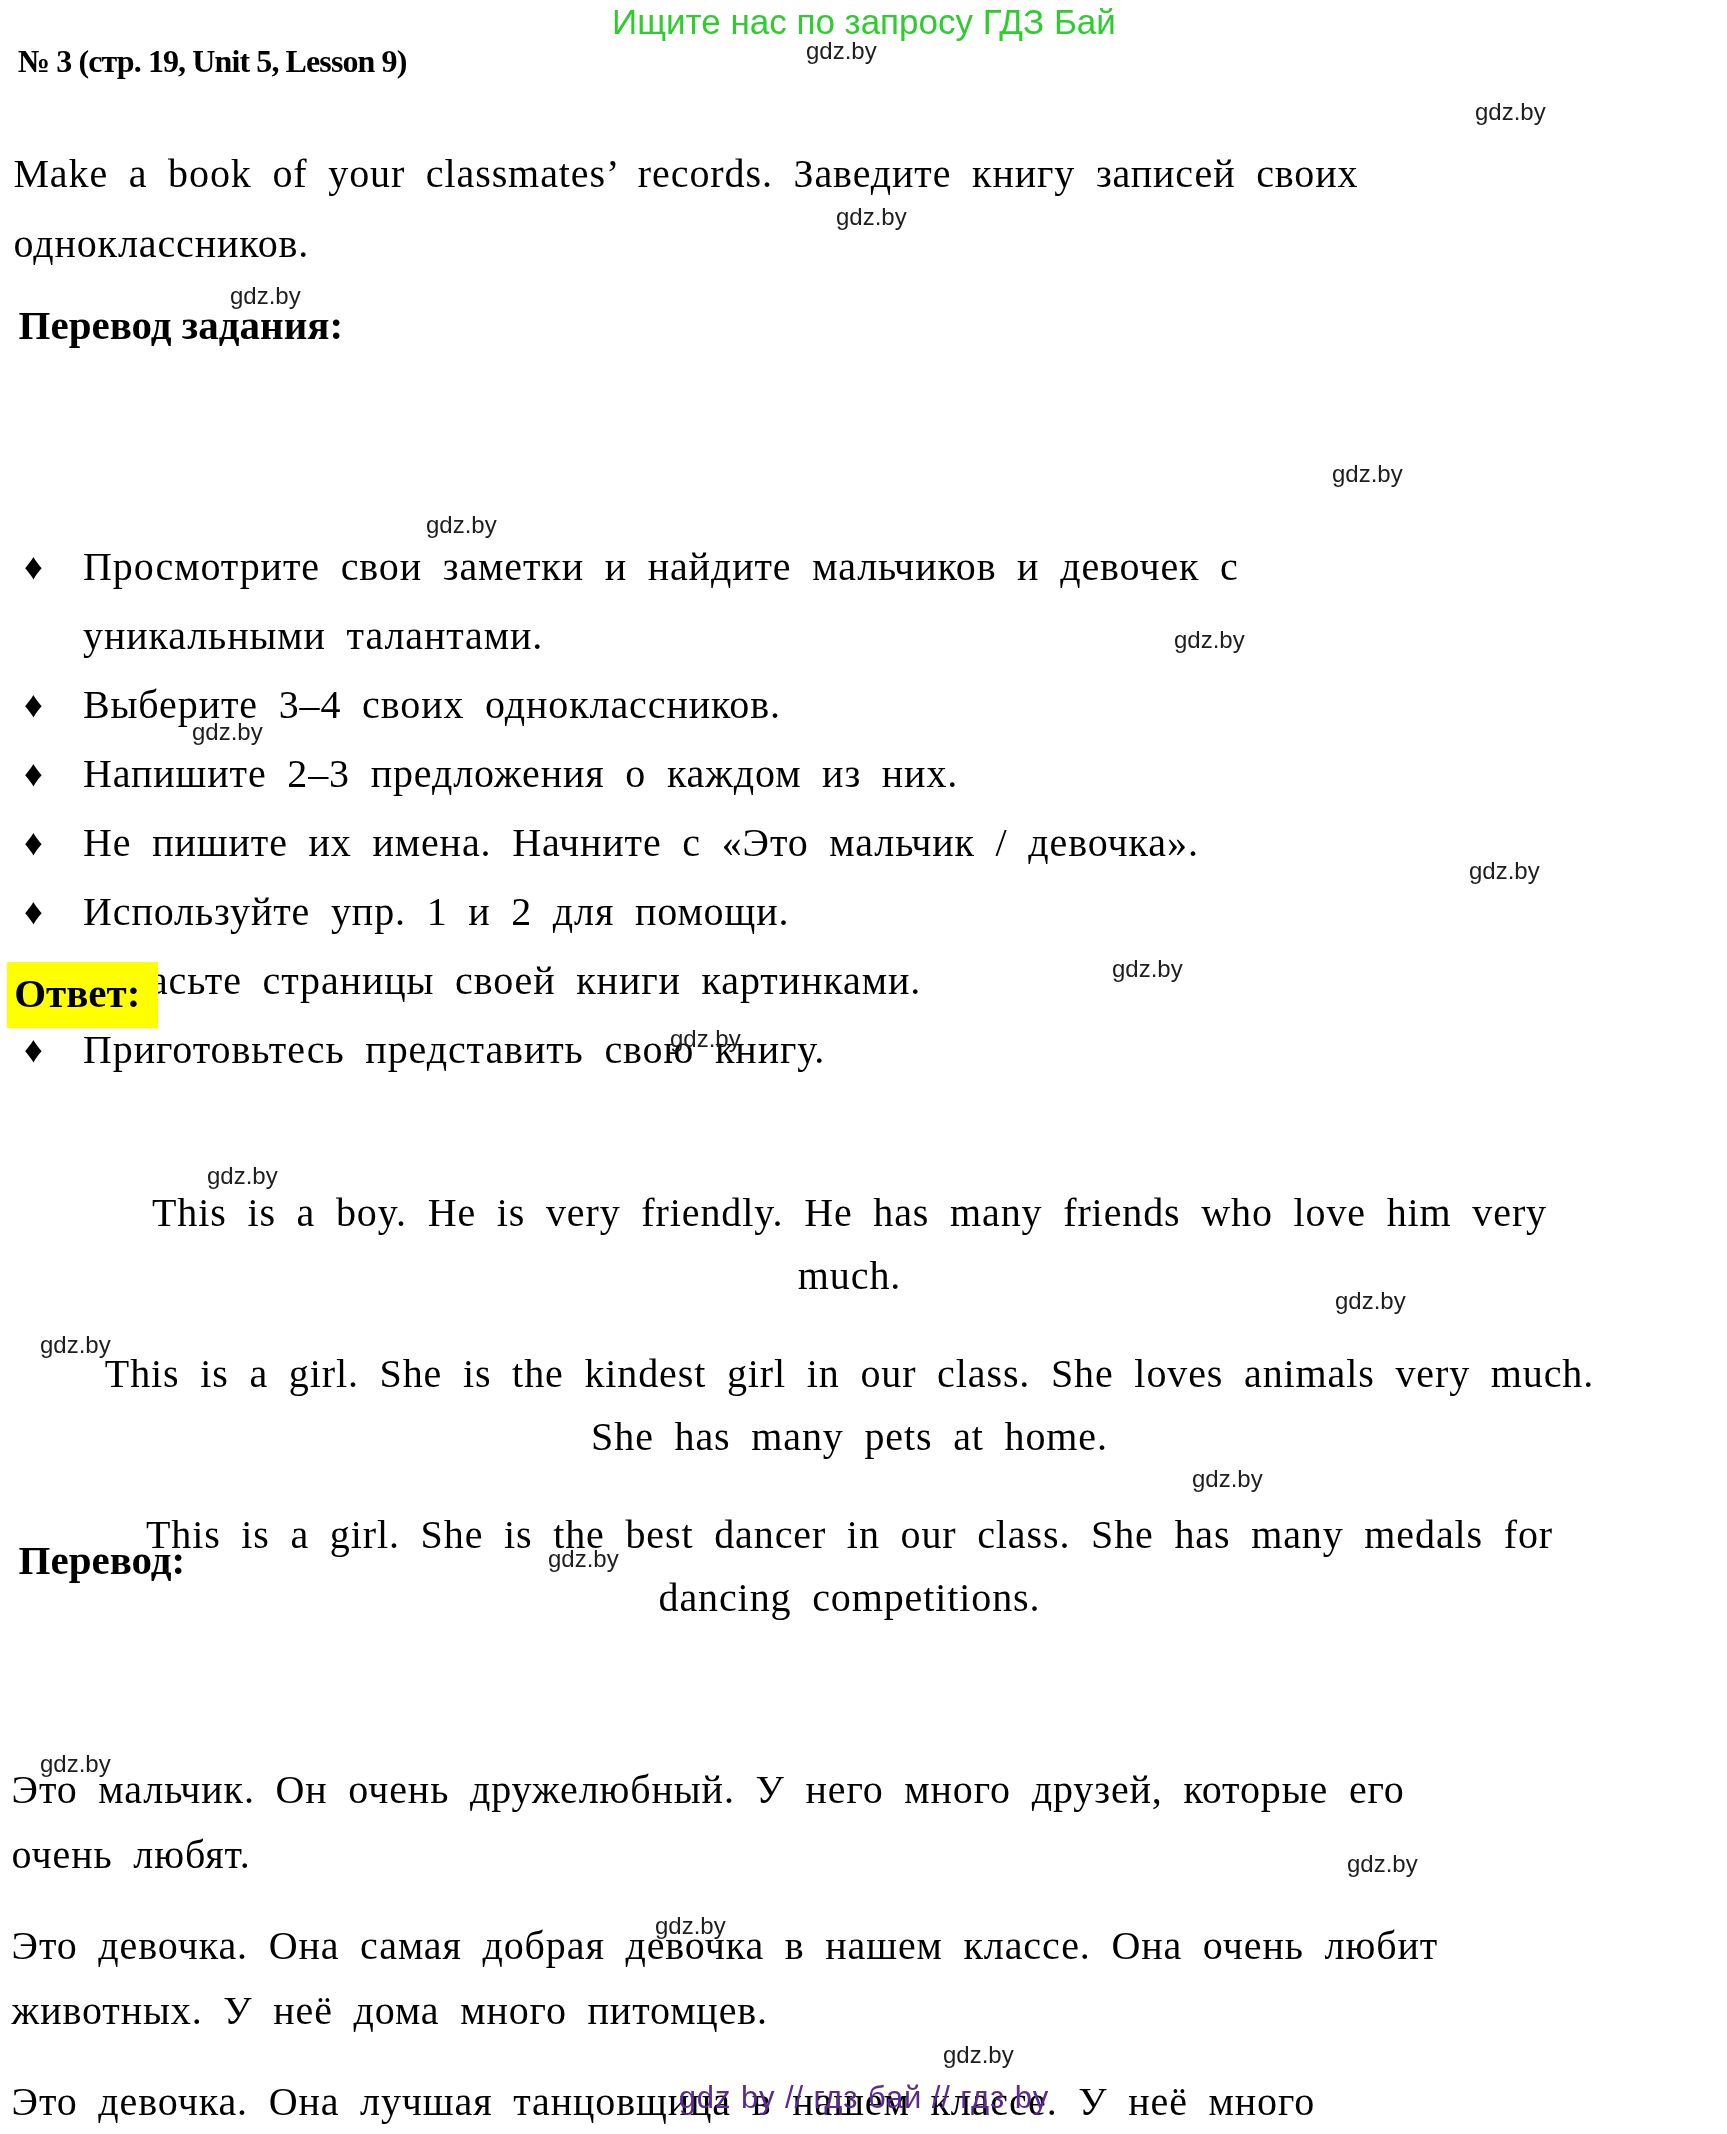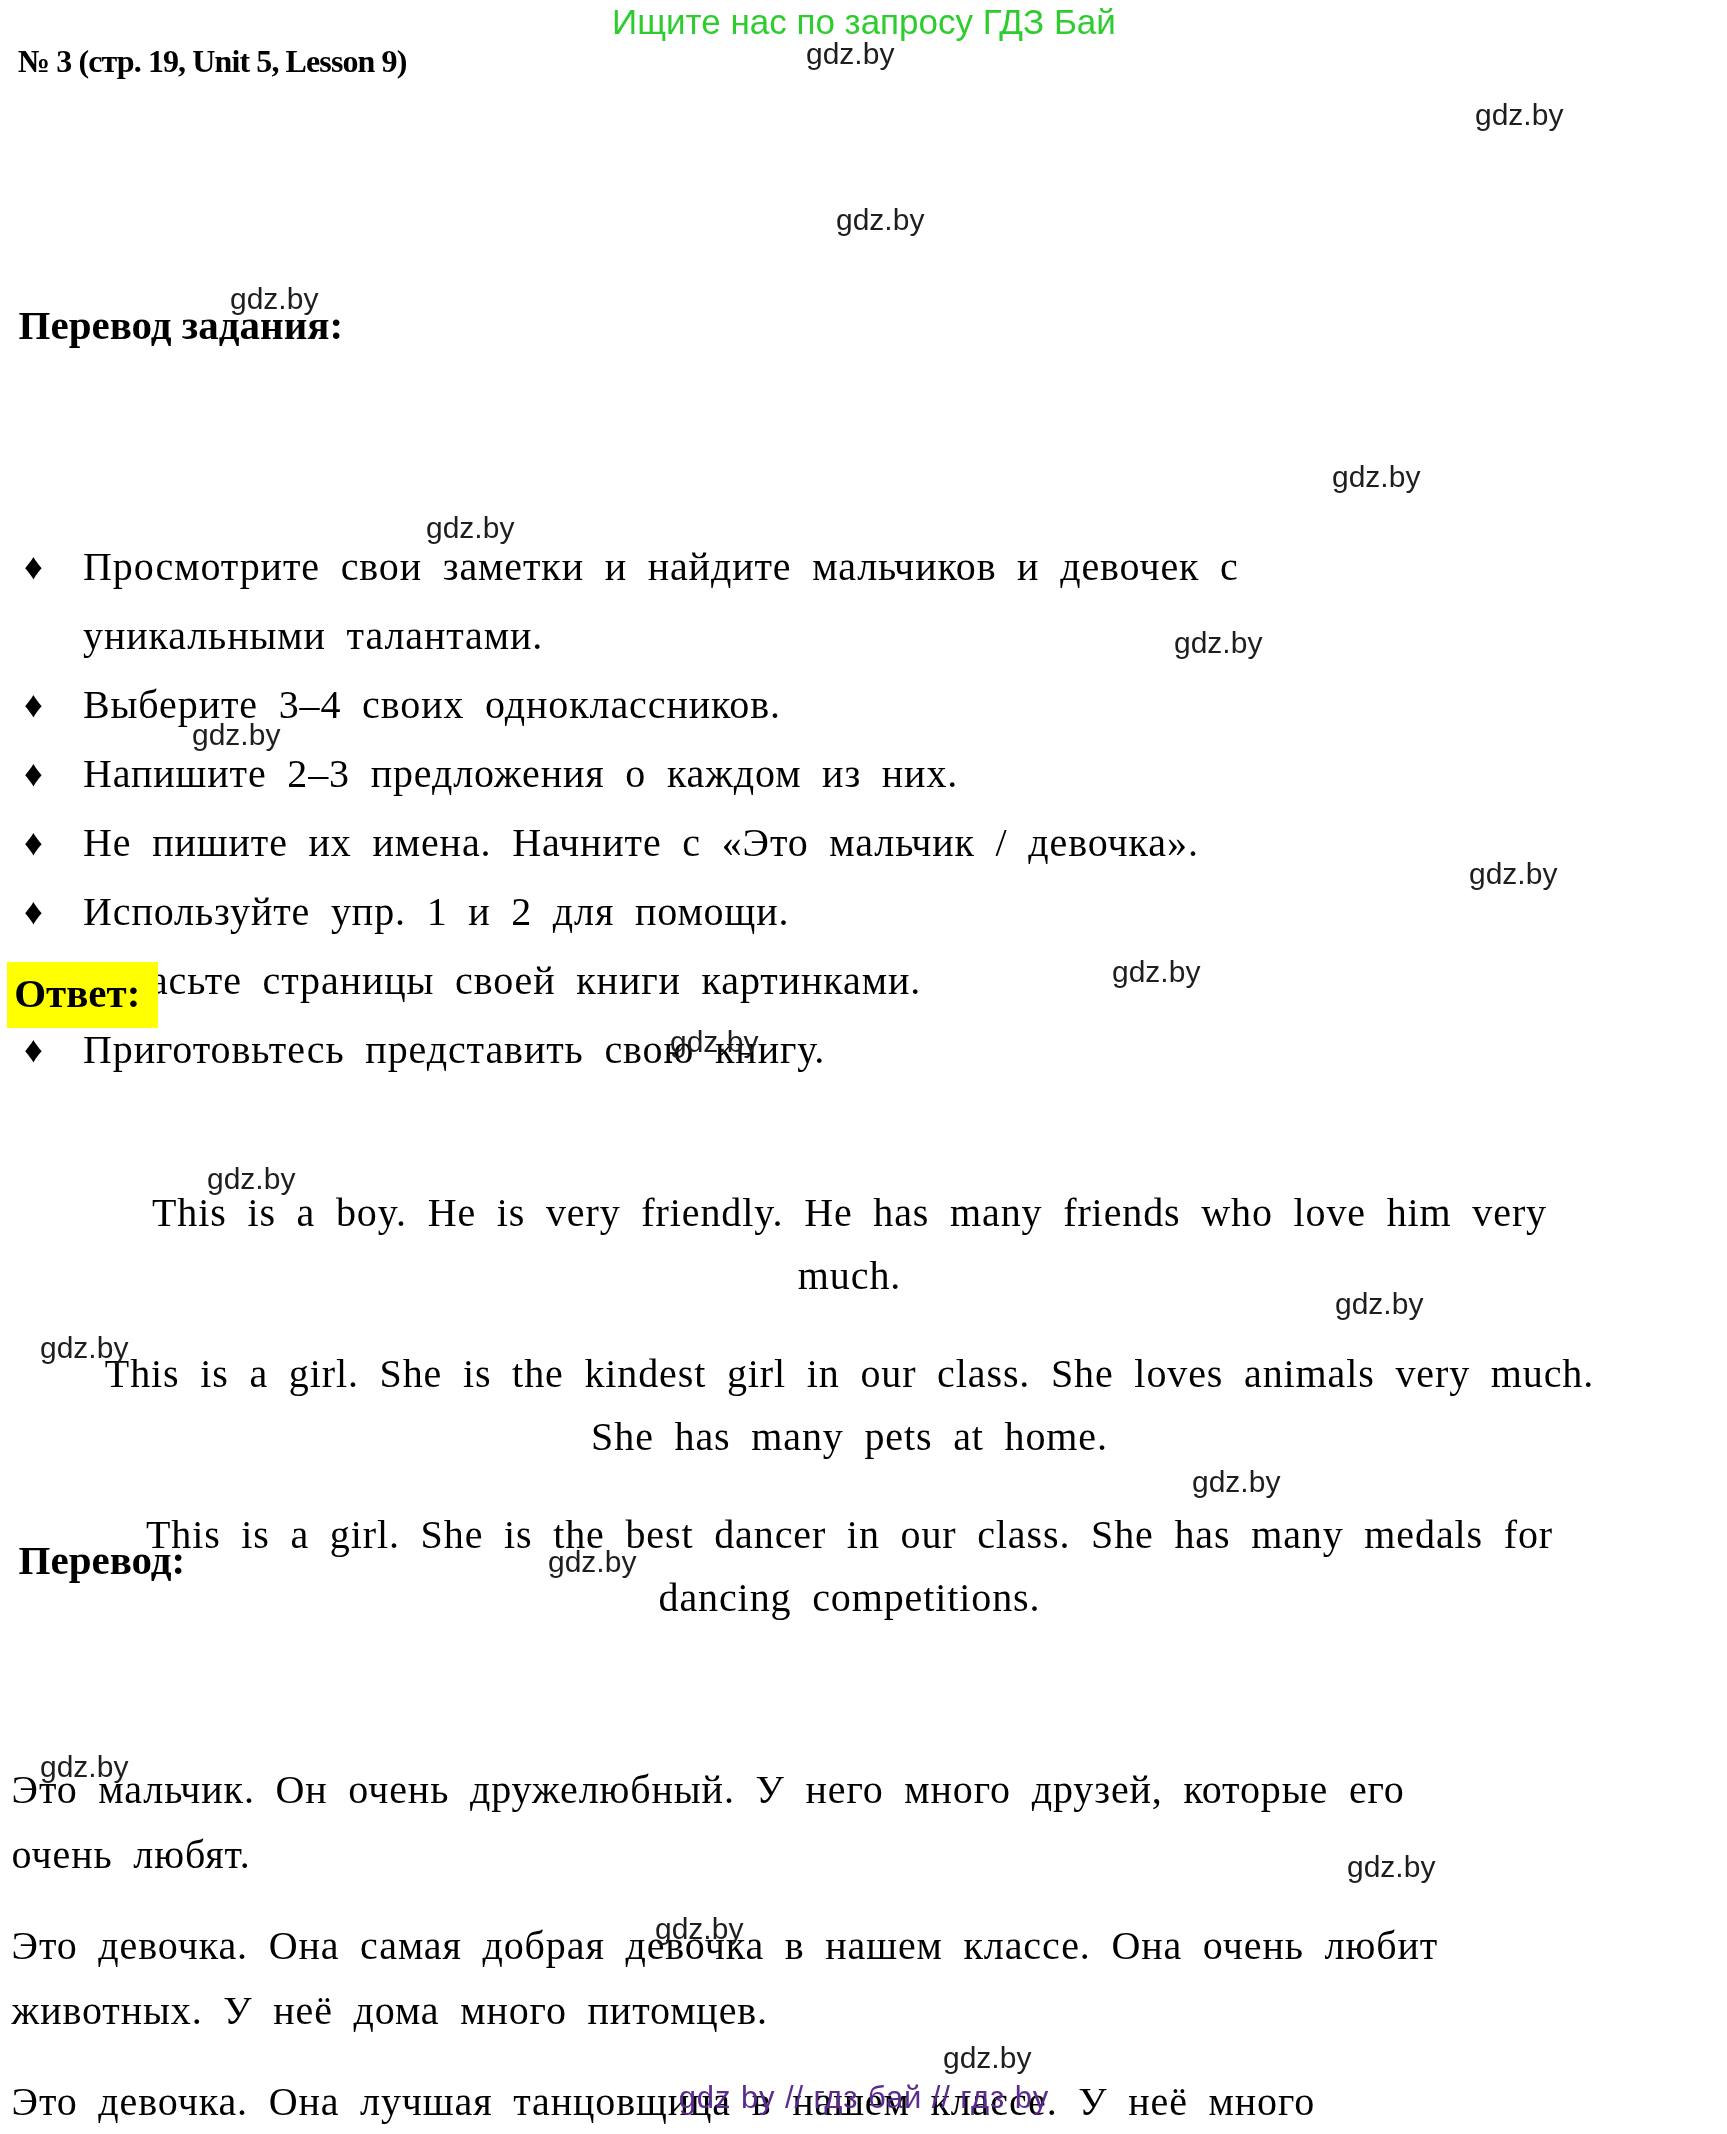--- a/index.html
+++ b/index.html
@@ -85,34 +85,36 @@
     position:absolute;top:2080px;left:0;width:100%;
     text-align:center;
     font-family:"Liberation Sans","DejaVu Sans",sans-serif;
     font-size:31px;
     letter-spacing:0.9px;
     color:var(--footer-purple);
   }
   .wm{
     position:absolute;
     font-family:"Liberation Sans","DejaVu Sans",sans-serif;
-    font-size:30px;
+    font-size:24px;
     color:var(--watermark-gray);
     white-space:nowrap;
   }
 </style>
 </head>
 <body>
 
 <div class="page">
 
   <div class="promo">Ищите нас по запросу ГДЗ Бай</div>
 
   <h1 class="title">№ 3 (стр. 19, Unit 5, Lesson 9)</h1>
 
+  <p class="intro serif-body">Make a book of your classmates’ records. Заведите книгу записей своих
+одноклассников.</p>
 
   <h2 class="section-heading h-task-translation">Перевод задания:</h2>
 
   <div class="bullets serif-body">
     
   <div class="bullet-item">
         <span class="bullet-glyph">♦</span>
         <span class="bullet-text">Просмотрите свои заметки и найдите мальчиков и девочек с
 уникальными талантами.</span>
       </div><div class="bullet-item">

